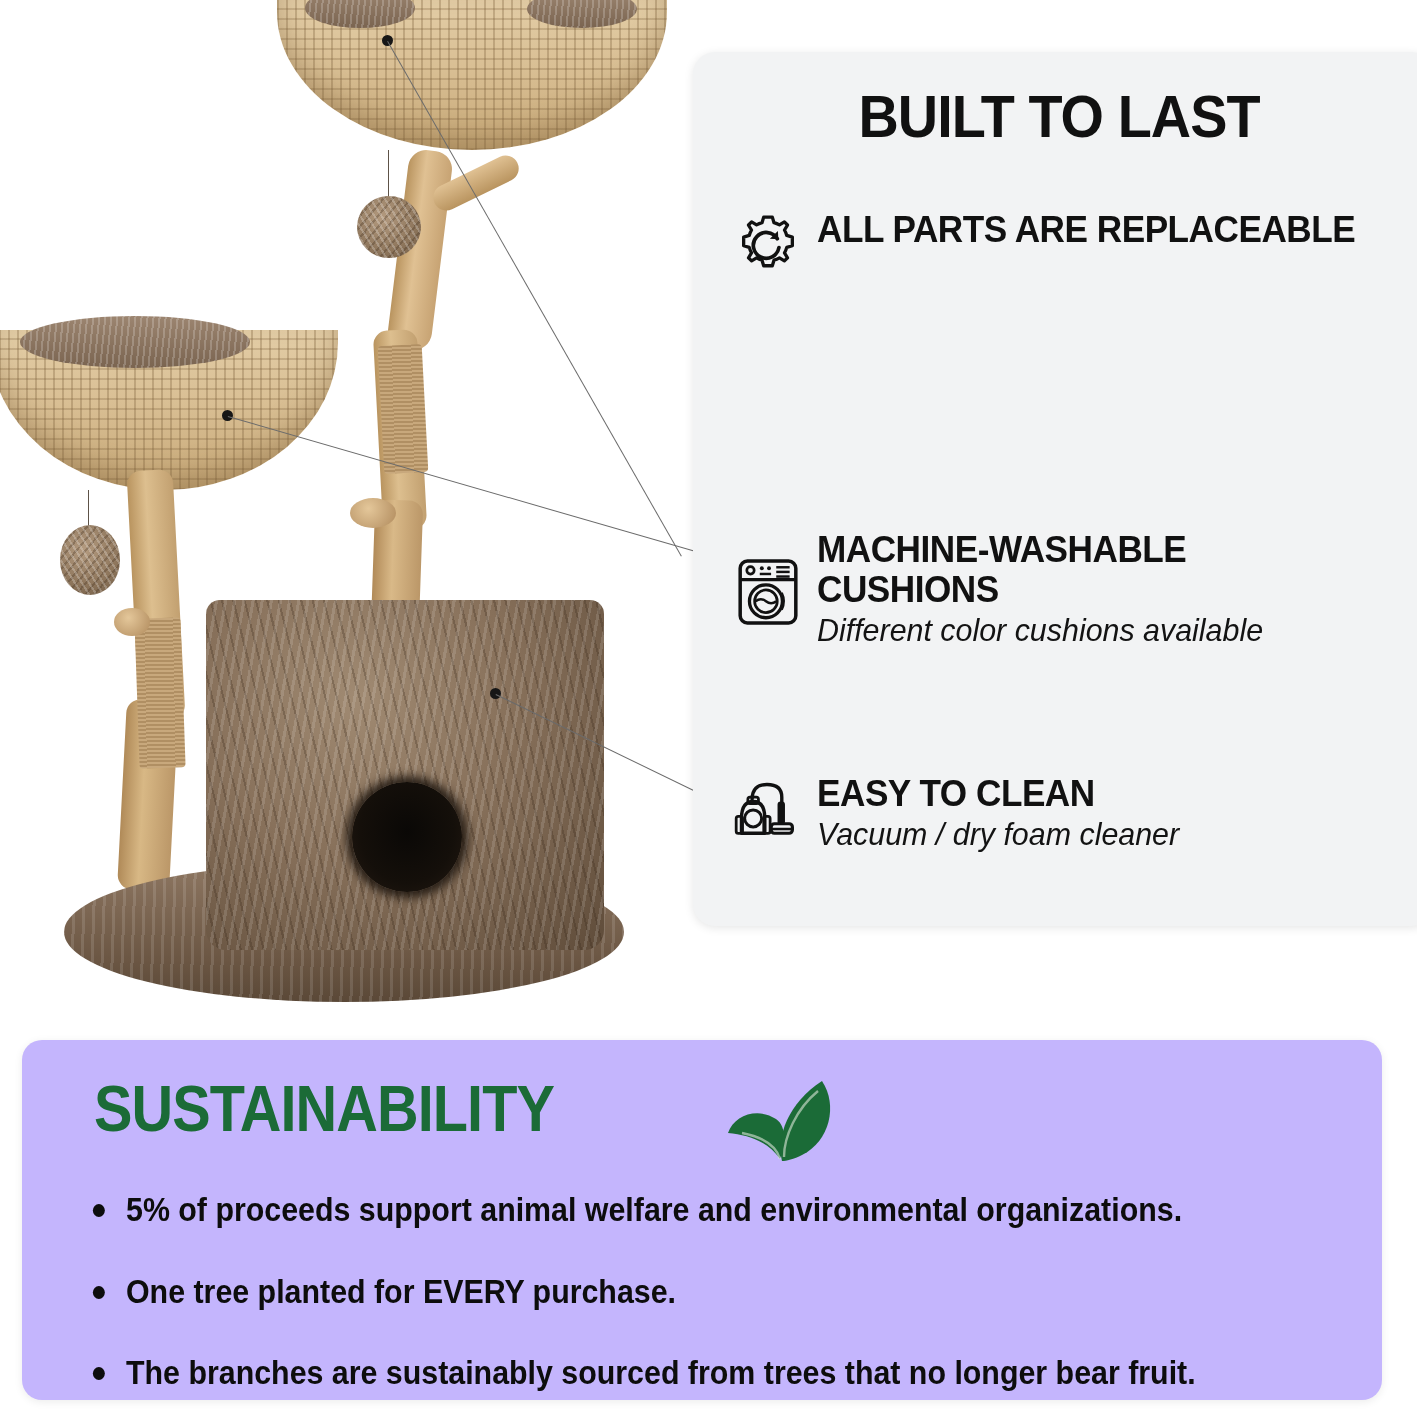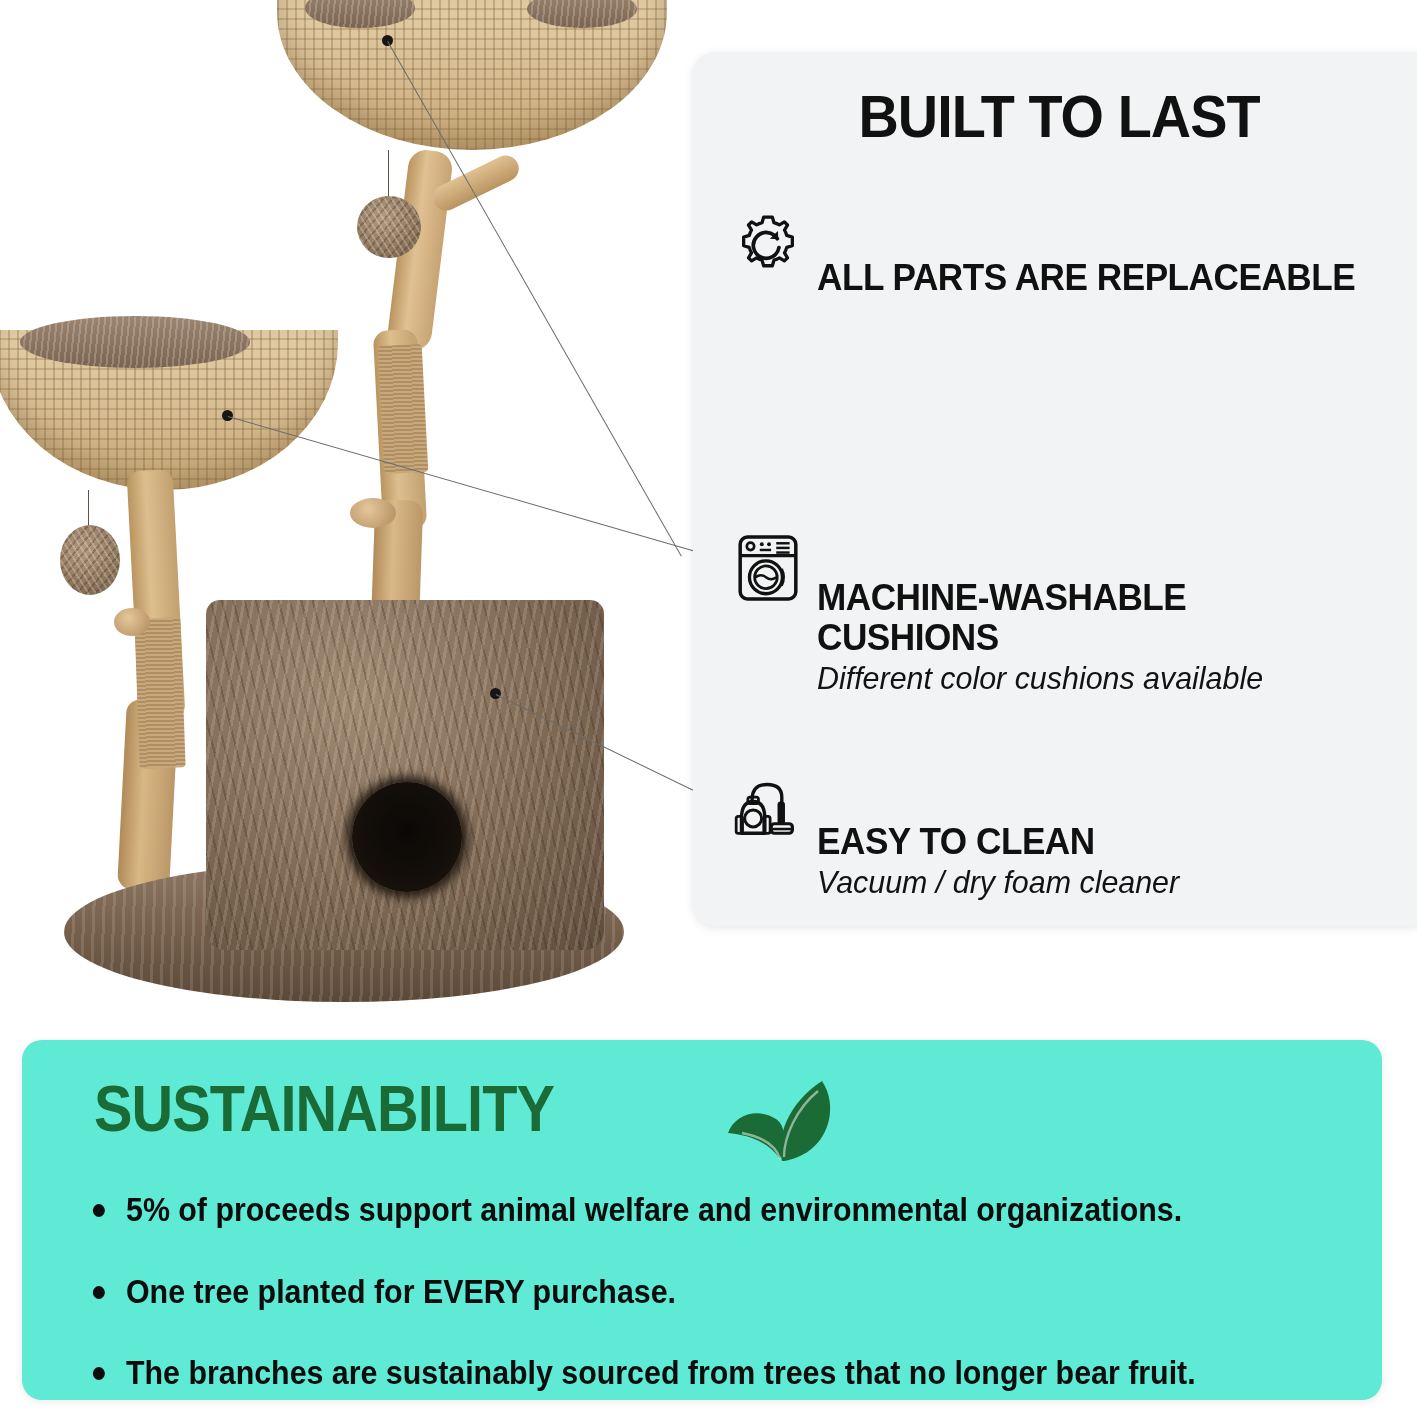--- a/index.html
+++ b/index.html
@@ -96,40 +96,40 @@
   .card-title{
     position:absolute;left:86px;top:30px;width:560px;
     text-align:center;
     font-size:60px;font-weight:bold;color:#111;
     letter-spacing:-1px;
     transform:scaleX(.93);transform-origin:center;
     white-space:nowrap;
   }
   .feature{position:absolute;display:flex;}
   .ficon{width:78px;flex:0 0 78px;display:flex;align-items:flex-start;justify-content:center;padding-top:4px;}
-  .fbody{padding-left:10px;margin-top:48px;}
+  .fbody{padding-left:10px;}
   .fhead{
     font-size:37px;font-weight:bold;color:#111;line-height:1.08;
     letter-spacing:-.5px;transform:scaleX(.95);transform-origin:left center;
     white-space:nowrap;
   }
   .fsub{
     font-size:32px;font-style:italic;color:#131313;line-height:1.28;
     transform:scaleX(.95);transform-origin:left center;white-space:nowrap;
   }
   .flist{margin:2px 0 0 0;padding:0;list-style:none;}
   .flist li{
     font-size:33px;font-style:italic;color:#131313;line-height:1.30;
     transform:scaleX(.95);transform-origin:left center;white-space:nowrap;
   }
 
   
   .sus{
     position:absolute;left:22px;top:1040px;width:1360px;height:360px;
-    background:#5eead4;border-radius:20px;
+    background:#c4b5fd;border-radius:20px;
     box-shadow:0 2px 8px rgba(0,0,0,.08);
   }
   .sus-title{
     position:absolute;left:72px;top:32px;
     font-size:64px;font-weight:bold;color:#1b6b37;
     letter-spacing:-1px;transform:scaleX(.9);transform-origin:left center;
     white-space:nowrap;
   }
   .sus-leaf{position:absolute;left:718px;top:1075px;}
   .sus-list{position:absolute;left:58px;top:150px;width:1290px;margin:0;padding:0;list-style:none;}
@@ -222,21 +222,21 @@
           <path d="M32 3 l4.2 0 1.6 5.4 a24 24 0 0 1 5.3 2.2 l4.8-2.9 3 3 -2.9 4.8 a24 24 0 0 1 2.2 5.3 l5.4 1.6 0 4.2 0 4.2 -5.4 1.6 a24 24 0 0 1-2.2 5.3 l2.9 4.8 -3 3 -4.8-2.9 a24 24 0 0 1-5.3 2.2 l-1.6 5.4 -4.2 0 -4.2 0 -1.6-5.4 a24 24 0 0 1-5.3-2.2 l-4.8 2.9 -3-3 2.9-4.8 a24 24 0 0 1-2.2-5.3 l-5.4-1.6 0-4.2 0-4.2 5.4-1.6 a24 24 0 0 1 2.2-5.3 l-2.9-4.8 3-3 4.8 2.9 a24 24 0 0 1 5.3-2.2 l1.6-5.4 z" fill="none" stroke="#111" stroke-width="3.2" stroke-linejoin="round"></path>
           <path d="M41 24 a12.5 12.5 0 1 0 1.6 8.5" fill="none" stroke="#111" stroke-width="3.6" stroke-linecap="round"></path>
           <path d="M41.6 16.4 l0.4 8.2 -8.2 -0.6 z" fill="#111"></path>
         </svg>
       </div>
       <div class="fbody">
         <div class="fhead">ALL PARTS ARE REPLACEABLE</div>
       </div>
     </div>
 
-    <div class="feature" style="left:36px;top:478px;">
+    <div class="feature" style="left:36px;top:478px;align-items:center;">
       <div class="ficon">
         <svg width="66" height="68" viewBox="0 0 62 66">
           <rect x="4" y="3" width="54" height="60" rx="7" fill="none" stroke="#111" stroke-width="3.4"></rect>
           <line x1="4" y1="21" x2="58" y2="21" stroke="#111" stroke-width="3"></line>
           <circle cx="14" cy="12" r="3.6" fill="none" stroke="#111" stroke-width="2.6"></circle>
           <circle cx="25" cy="10" r="1.9" fill="#111"></circle>
           <circle cx="32" cy="10" r="1.9" fill="#111"></circle>
           <line x1="23" y1="15.5" x2="34" y2="15.5" stroke="#111" stroke-width="2.4"></line>
           <line x1="39" y1="9" x2="52" y2="9" stroke="#111" stroke-width="2.4"></line>
           <line x1="39" y1="13.5" x2="52" y2="13.5" stroke="#111" stroke-width="2.4"></line>

